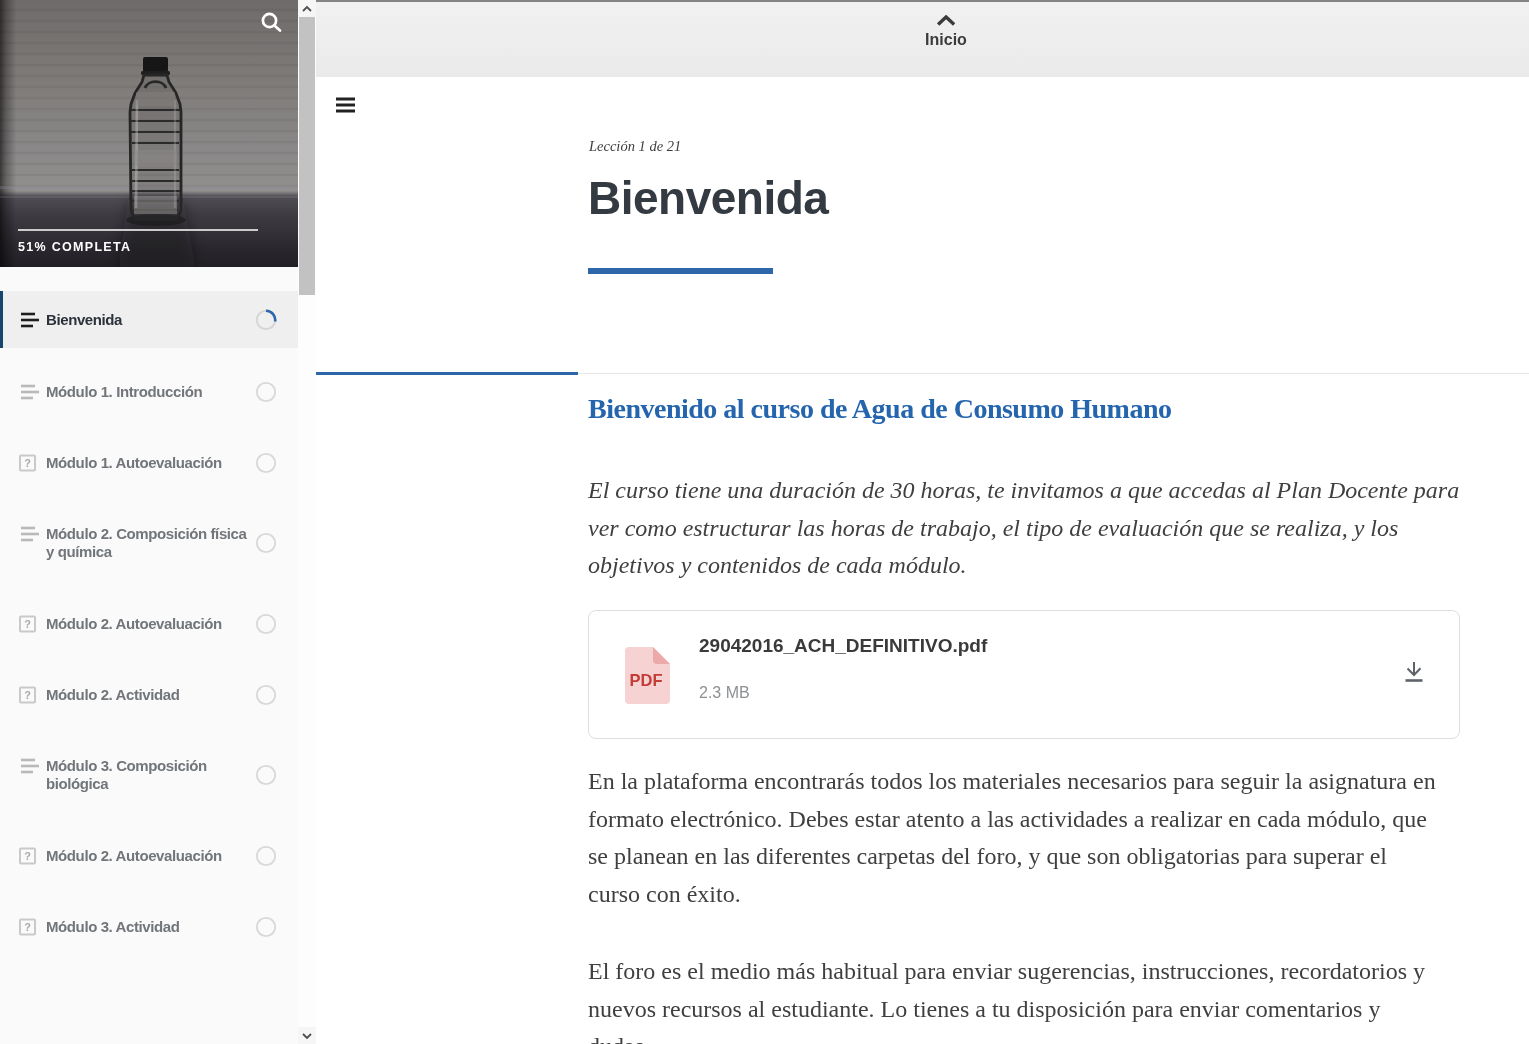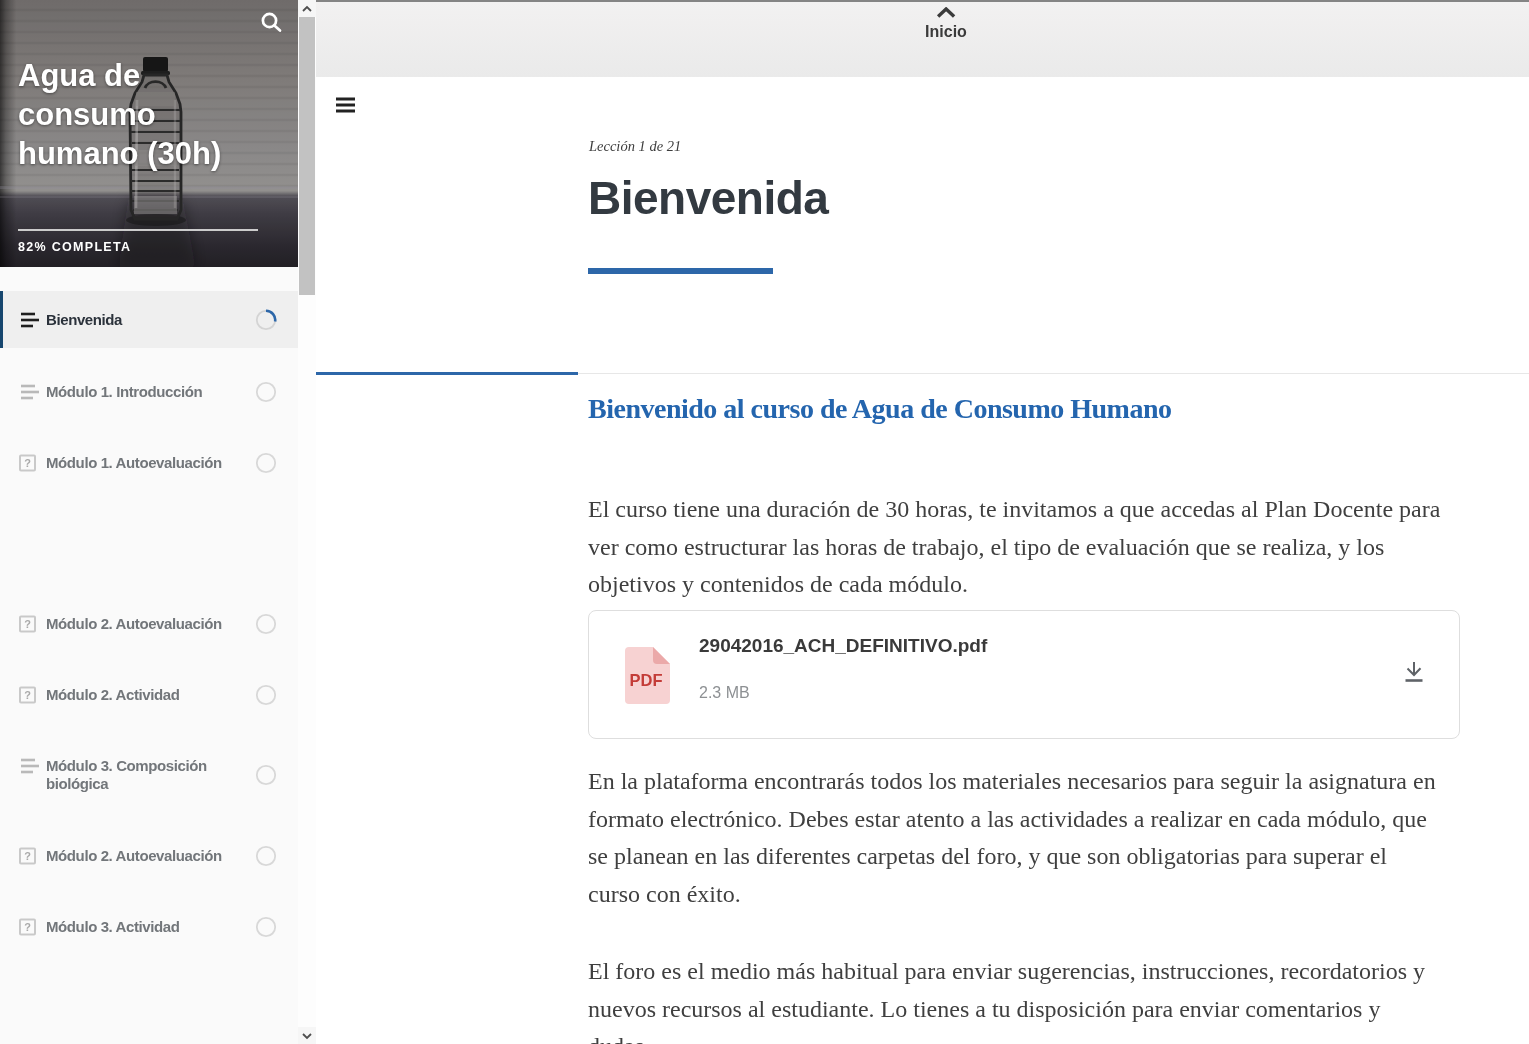--- a/index.html
+++ b/index.html
@@ -38,38 +38,38 @@
   #sbar { position:absolute; left:298px; top:0; width:18px; height:1044px; background:#fdfdfd; }
   #sbar .btn { position:absolute; left:0; width:18px; height:17px; background:#f6f6f6;
     color:#4e4e4e; text-align:center; }
   #sbar .thumb { position:absolute; left:1px; top:17px; width:16px; height:278px; background:#c2c2c2; }
   #sbar svg { display:block; margin:0 auto; }
 
   
   #main { position:absolute; left:316px; top:0; width:1213px; height:1044px; background:#fff; }
   #topbar { position:absolute; left:0; top:0; width:1213px; height:77px;
     background:linear-gradient(#f2f1f1,#eaeaea); border-top:2px solid #848484; }
-  #inicio { position:absolute; left:630px; top:5px; transform:translateX(-50%); text-align:center; }
+  #inicio { position:absolute; left:630px; top:13px; transform:translateX(-50%); text-align:center; }
   #inicio svg { display:block; margin:0 auto; }
   #inicio .txt { font-size:16px; font-weight:700; color:#3b3b3b; margin-top:5px; }
   #burger { position:absolute; left:20px; top:97px; }
   #lesson-meta { position:absolute; left:273px; top:138px; line-height:17px;
     font-family:"Liberation Serif", serif; font-style:italic; font-size:14.5px; color:#3d3d3d; }
   #big { position:absolute; left:272px; top:175px; font-size:46px; line-height:46px; font-weight:700;
     color:#333a41; letter-spacing:-0.5px; }
   #rule { position:absolute; left:272px; top:268px; width:185px; height:6px; background:#2d67a9; }
   #divider { position:absolute; left:0; top:373px; width:1213px; height:1px; background:#e7e7e7; }
   #divblue { position:absolute; left:0; top:372px; width:262px; height:3px; background:#2d67a9; }
 
   #content { position:absolute; left:272px; top:0; width:872px; height:1044px;
     font-family:"Liberation Serif", serif; color:#3f3f3f; }
   #content h3 { position:absolute; left:0; top:390px; width:872px;
     font-size:28px; line-height:38px; color:#2465ae; letter-spacing:-0.5px; font-weight:700; }
   #content p { position:absolute; left:0; width:880px; font-size:24px; line-height:37.6px; }
-  #p1 { top:491px; } #p2 { top:763px; } #p3 { top:953px; }
+  #p1 { top:472px;font-style:italic; } #p2 { top:763px; } #p3 { top:953px; }
 
   .card { position:absolute; left:0; top:610px; width:872px; height:129px;
     border:1px solid #dedede; border-radius:8px; font-family:"Liberation Sans", sans-serif; }
   .pdficon { position:absolute; left:36px; top:36px; width:45px; height:57px; }
   .fname { position:absolute; left:110px; top:24px; font-size:19px; font-weight:700; color:#3a3a3a; }
   .fsize { position:absolute; left:110px; top:73px; font-size:16px; color:#8d9093; }
   .dl { position:absolute; right:34px; top:49px; }
 </style>
 </head>
 <body>
@@ -146,23 +146,22 @@
           <rect x="134" y="150" width="43" height="16" fill="#96928f" fill-opacity="0.5"></rect>
           <rect x="134" y="196" width="43" height="18" fill="#b9b6b4" fill-opacity="0.4"></rect>
           <rect x="136" y="92" width="39" height="14" fill="#8d8a88" fill-opacity="0.4"></rect>
         </g>
         <rect width="298" height="267" fill="#000" fill-opacity="0.05"></rect>
       </svg>
       <svg id="search" width="24" height="24" viewBox="0 0 24 24" xmlns="http://www.w3.org/2000/svg">
         <circle cx="10.5" cy="10.5" r="6.6" fill="none" stroke="#fff" stroke-width="2.7"></circle>
         <line x1="15.4" y1="15.4" x2="21" y2="20.5" stroke="#fff" stroke-width="2.7" stroke-linecap="round"></line>
       </svg>
-      <div id="sbtitle">Agua de<br>consumo<br>humano (30h)</div>
       <div id="pline"></div>
-      <div id="pct">82% COMPLETA</div>
+      <div id="pct">51% COMPLETA</div>
     </div>
 
     <div class="item active" style="top:291px; height:57px;">
       <svg class="ic" width="22" height="18" viewBox="0 0 22 18">
           <g stroke="#1f1f1f" stroke-width="2.6">
             <line x1="2" y1="3" x2="16" y2="3"></line>
             <line x1="2" y1="9" x2="20" y2="9"></line>
             <line x1="2" y1="15" x2="14" y2="15"></line>
           </g>
         </svg>
@@ -188,20 +187,33 @@
     </div>
 
     <div class="item" style="top:427px; height:71px;">
       <div class="qbox">?</div>
       <div class="lbl">Módulo 1. Autoevaluación</div>
       <svg class="circ" width="22" height="22" viewBox="0 0 22 22">
           <circle cx="11" cy="11" r="9.2" fill="none" stroke="#d8d8d8" stroke-width="1.8"></circle>
         </svg>
     </div>
 
+    <div class="item two" style="top:498px; height:90px;">
+      <svg class="ic" width="22" height="18" viewBox="0 0 22 18">
+          <g stroke="#b9b9b9" stroke-width="2.6">
+            <line x1="2" y1="3" x2="16" y2="3"></line>
+            <line x1="2" y1="9" x2="20" y2="9"></line>
+            <line x1="2" y1="15" x2="14" y2="15"></line>
+          </g>
+        </svg>
+      <div class="lbl">Módulo 2. Composición física y química</div>
+      <svg class="circ" width="22" height="22" viewBox="0 0 22 22">
+          <circle cx="11" cy="11" r="9.2" fill="none" stroke="#d8d8d8" stroke-width="1.8"></circle>
+        </svg>
+    </div>
 
     <div class="item" style="top:588px; height:71px;">
       <div class="qbox">?</div>
       <div class="lbl">Módulo 2. Autoevaluación</div>
       <svg class="circ" width="22" height="22" viewBox="0 0 22 22">
           <circle cx="11" cy="11" r="9.2" fill="none" stroke="#d8d8d8" stroke-width="1.8"></circle>
         </svg>
     </div>
 
     <div class="item" style="top:659px; height:71px;">

